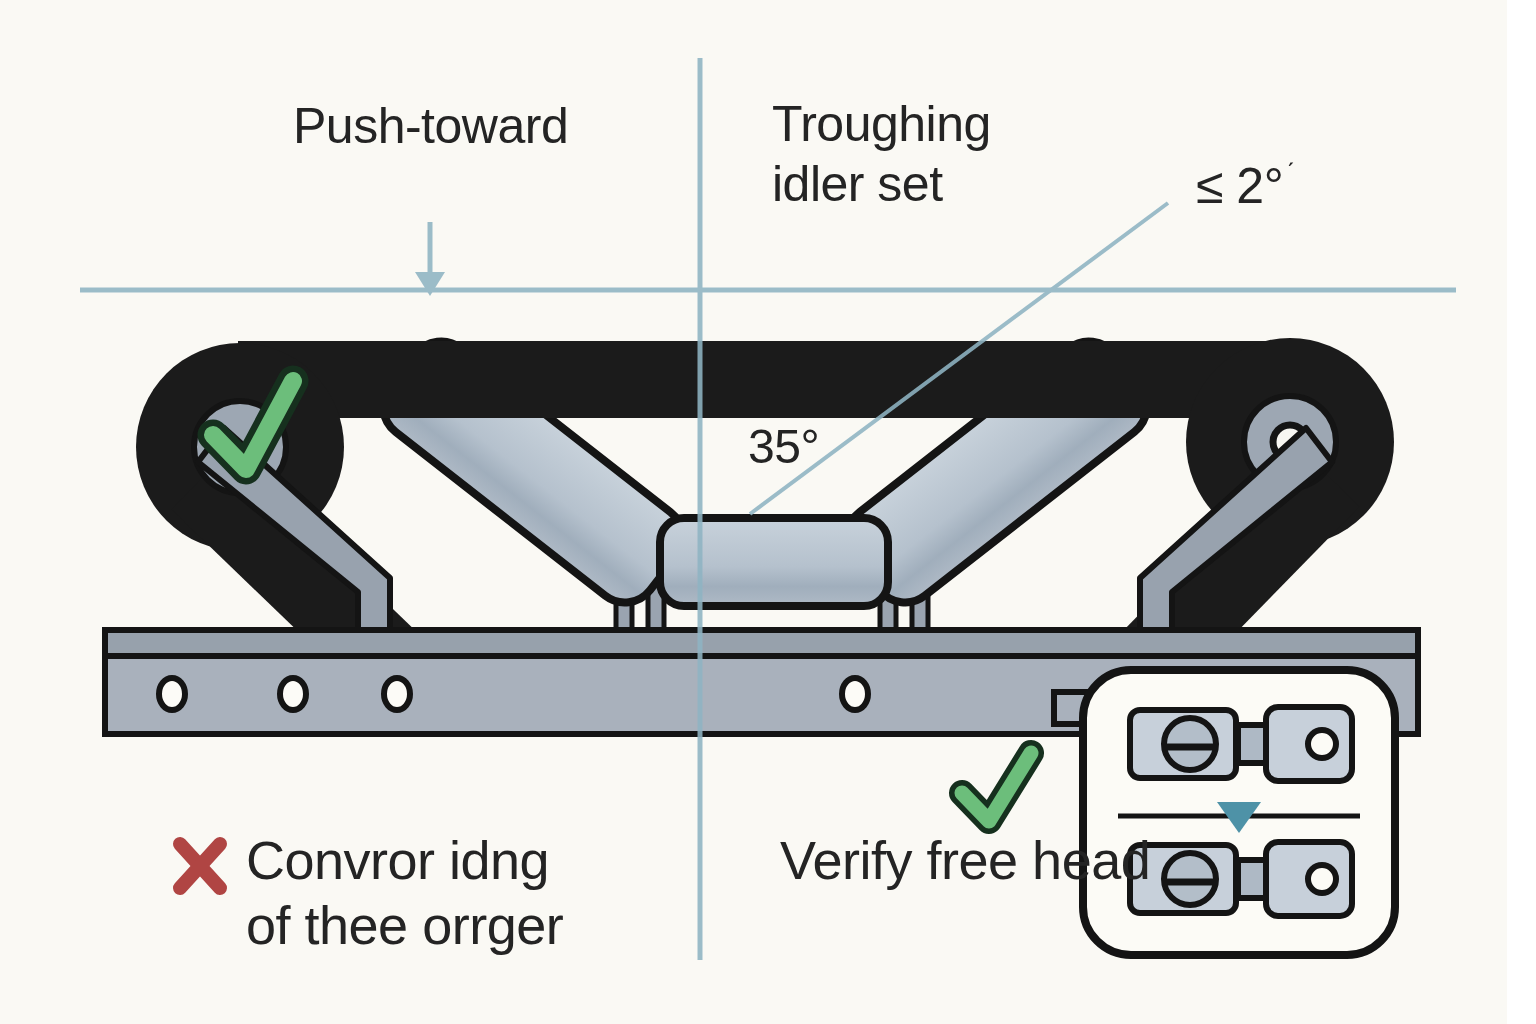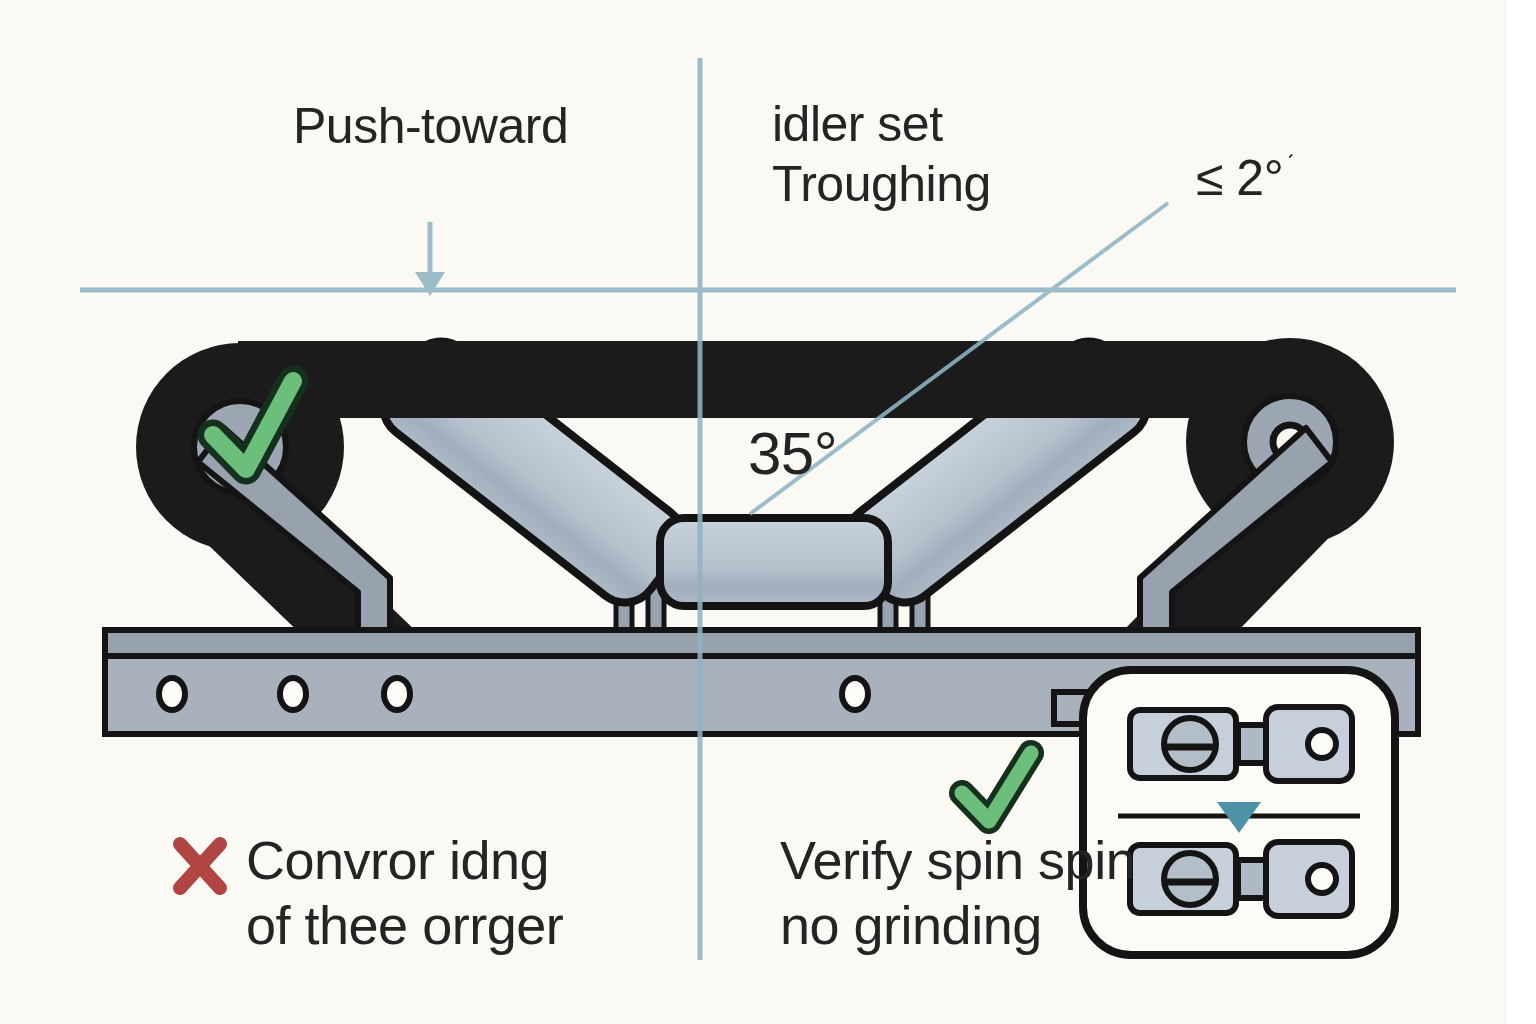--- a/index.html
+++ b/index.html
@@ -14,22 +14,22 @@
   svg{position:absolute;left:0;top:0;}
   .lbl{
     position:absolute;
     font-family:"Liberation Sans",sans-serif;
     color:#242424;
     letter-spacing:-0.5px;
     line-height:1.2;
     white-space:nowrap;
   }
   .lbl-top{font-size:50px;}
-  .lbl-angle{font-size:60px;}
-  .lbl-tol{font-size:50px;}
+  .lbl-angle{font-size:48px;}
+  .lbl-tol{font-size:50px;margin-top:8px;}
   .lbl-note{font-size:54px;}
   .tick{font-size:26px;position:relative;top:-22px;margin-left:3px;}
 </style>
 </head>
 <body>
 
 <div class="stage">
 
   <svg width="1536" height="1024" viewBox="0 0 1536 1024">
     <defs>
@@ -141,33 +141,32 @@
         <polygon points="415,272 445,272 430,296" fill="#8FB4C3"></polygon>
       </g>
     </g>
   </svg>
 
   <div class="lbl lbl-top" style="left:293px;top:96px">
     <div>Push-toward</div>
   </div>
 
   <div class="lbl lbl-top" style="left:772px;top:94px">
+    <div>Troughing</div>
     <div>idler set</div>
-    <div>Troughing</div>
   </div>
 
   <div class="lbl lbl-tol" style="left:1196px;top:148px">
     <span>≤ 2°</span><span class="tick">ˊ</span>
   </div>
 
   <div class="lbl lbl-angle" style="left:748px;top:418px">35°</div>
 
   <div class="lbl lbl-note" style="left:246px;top:828px">
     <div>Convror idng</div>
     <div>of thee orrger</div>
   </div>
 
   <div class="lbl lbl-note" style="left:780px;top:828px">
-    <div>Verify spin spin</div>
-    <div>no grinding</div>
+    <div>Verify free head</div>
   </div>
 
 </div>
 
 </body></html>

